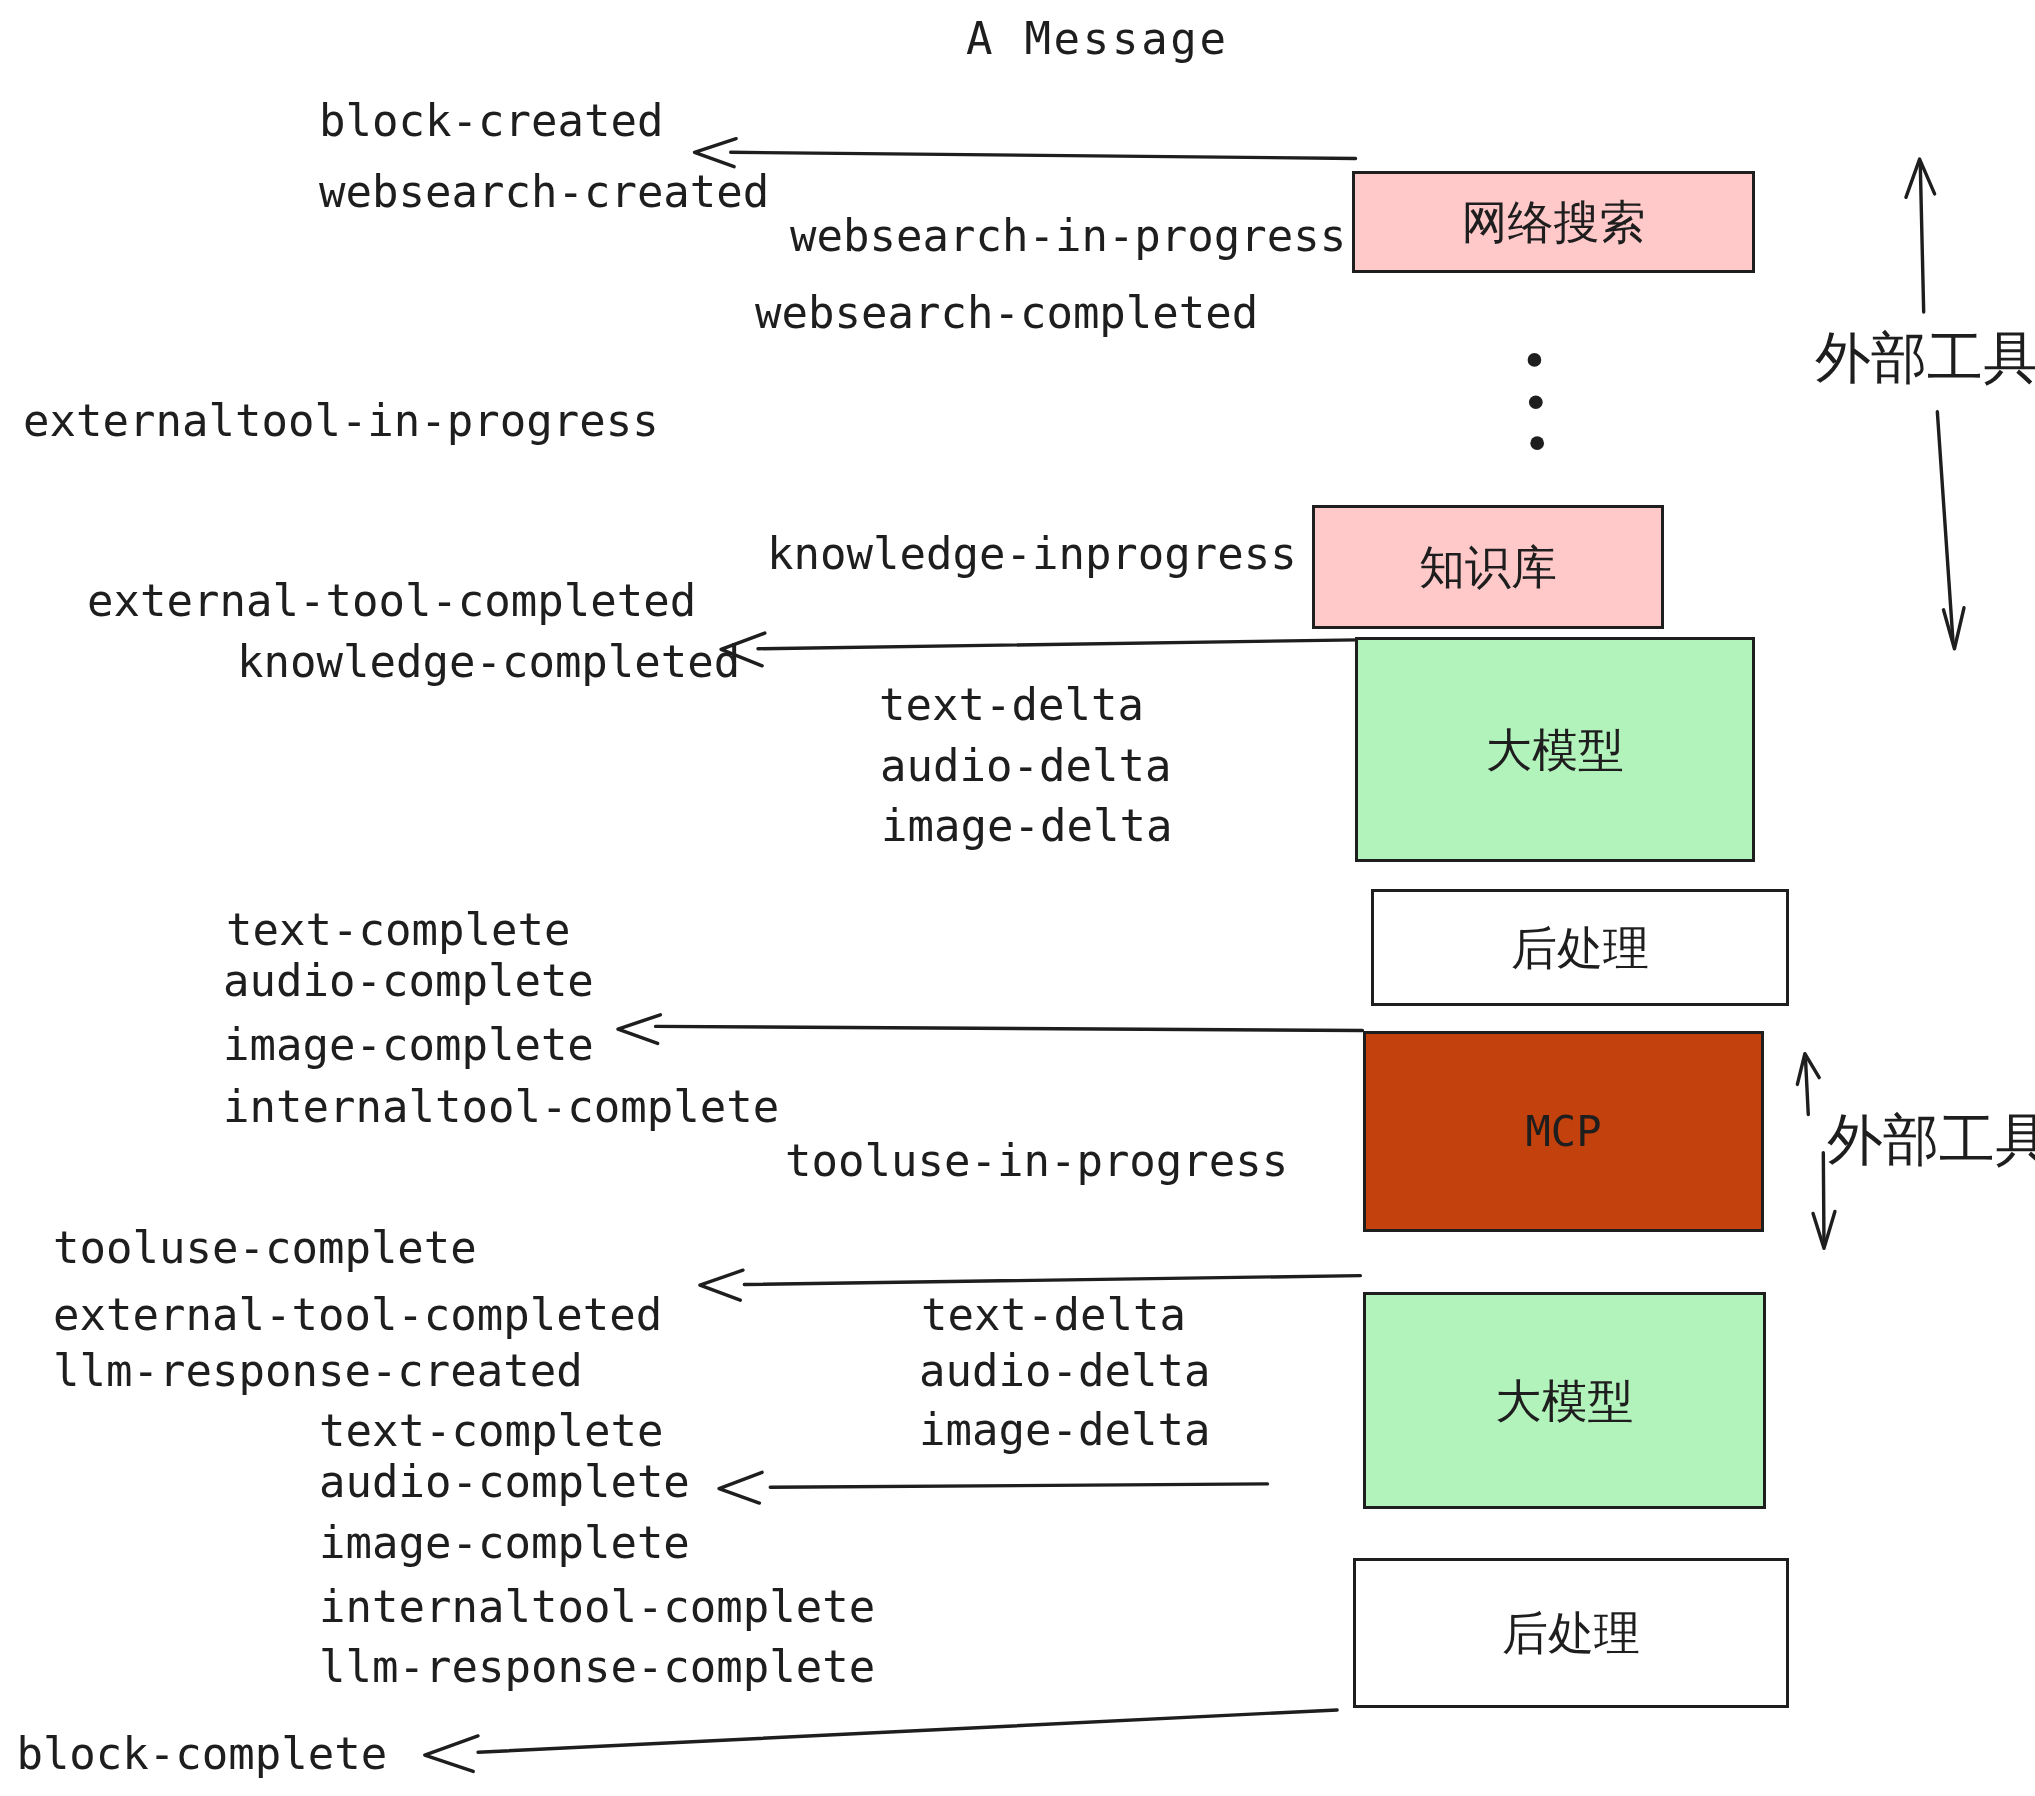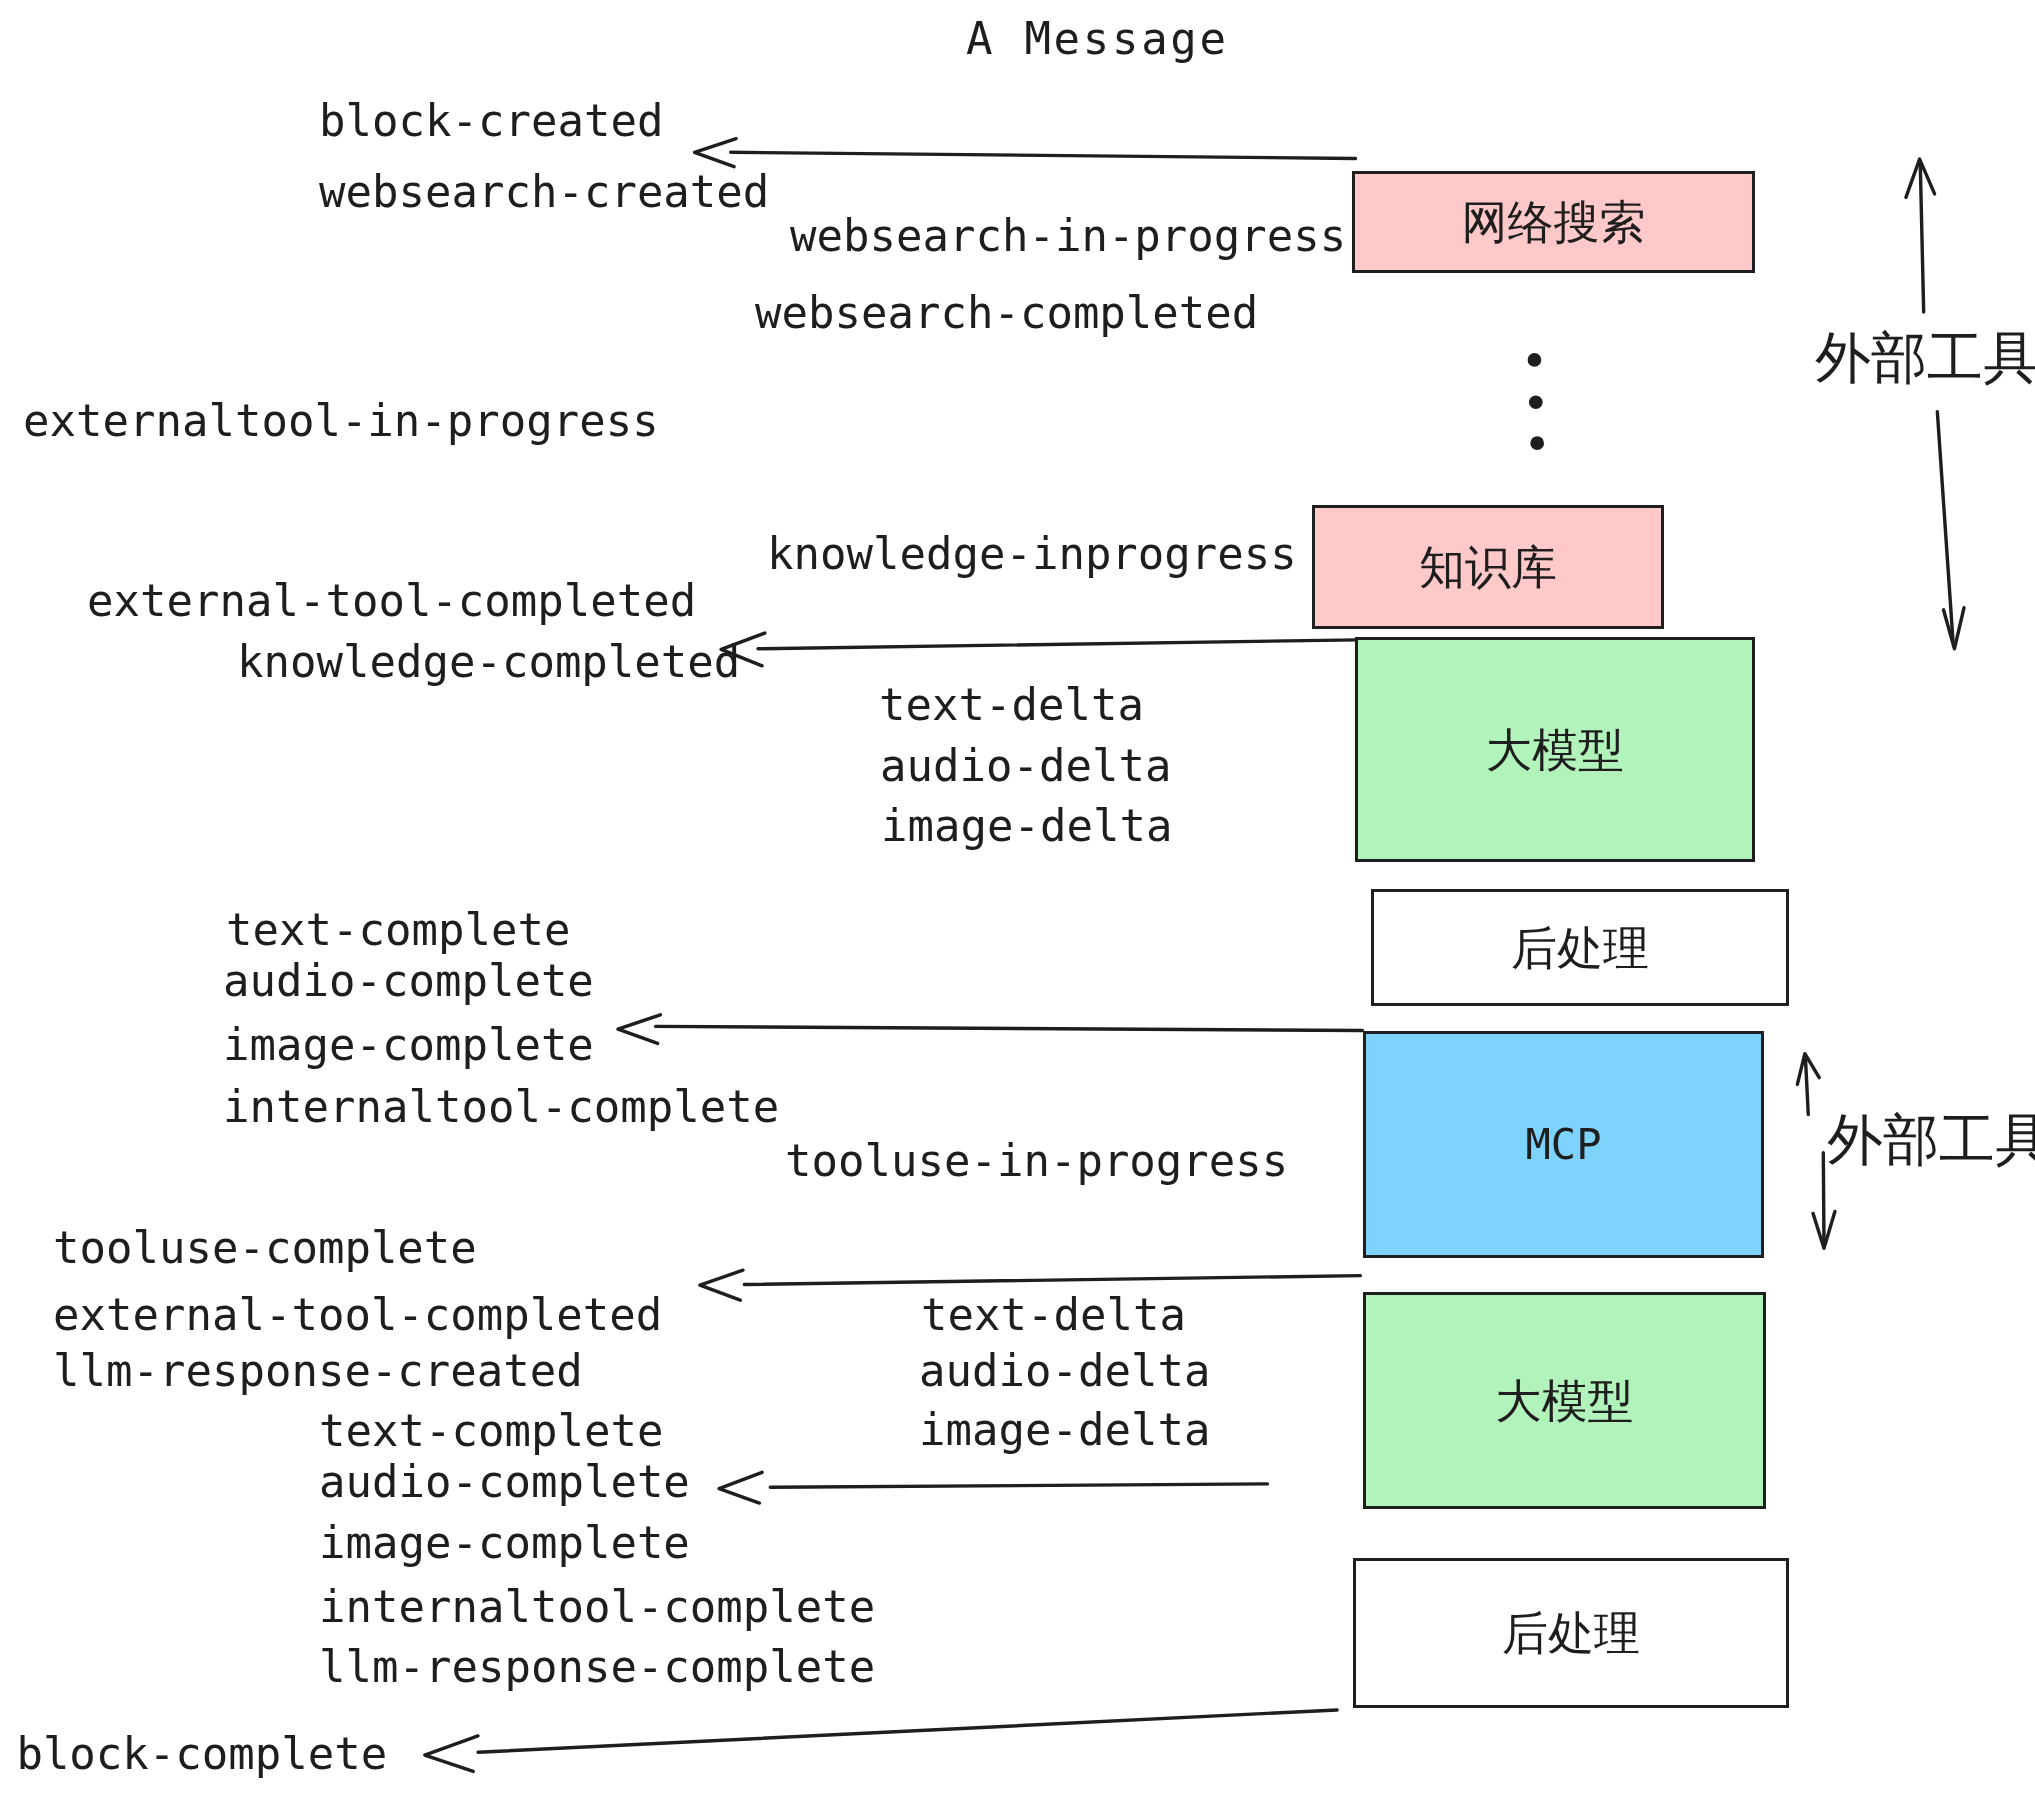--- a/index.html
+++ b/index.html
@@ -99,21 +99,21 @@
       </div>
       <div class="node-box" style="left: 1312px; top: 505px; width: 352px; height: 124px; background: rgb(255, 201, 201);">
         <span class="box-label">知识库</span>
       </div>
       <div class="node-box" style="left: 1355px; top: 637px; width: 400px; height: 225px; background: rgb(178, 242, 187);">
         <span class="box-label">大模型</span>
       </div>
       <div class="node-box" style="left: 1371px; top: 889px; width: 418px; height: 117px; background: rgb(255, 255, 255);">
         <span class="box-label">后处理</span>
       </div>
-      <div class="node-box" style="left: 1363px; top: 1031px; width: 401px; height: 227px; background: #7dd3fc; align-items: center;">
+      <div class="node-box" style="left: 1363px; top: 1031px; width: 401px; height: 201px; background: #c2410c; align-items: center;">
         <span class="box-label mono">MCP</span>
       </div>
       <div class="node-box" style="left: 1363px; top: 1292px; width: 403px; height: 217px; background: rgb(178, 242, 187);">
         <span class="box-label">大模型</span>
       </div>
       <div class="node-box" style="left: 1353px; top: 1558px; width: 436px; height: 150px; background: rgb(255, 255, 255);">
         <span class="box-label">后处理</span>
       </div>
     </div>
   <div id="labels-layer">

